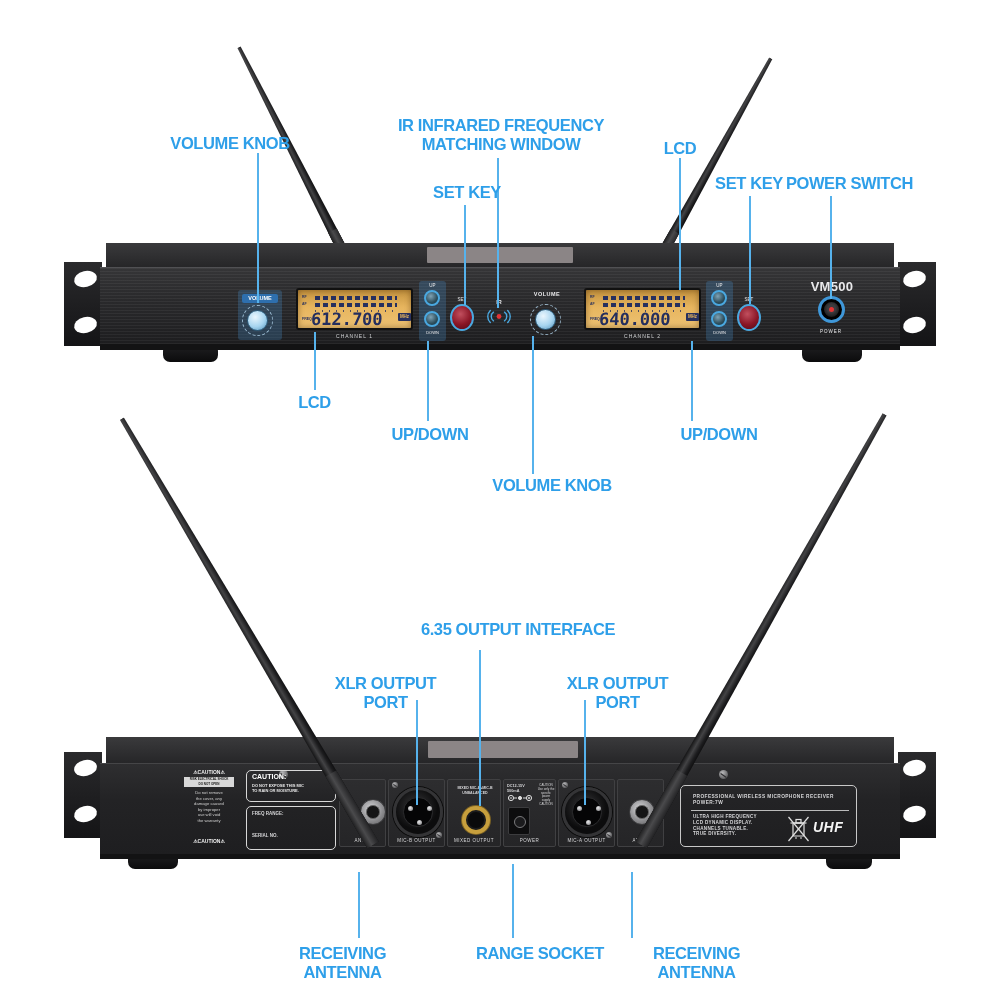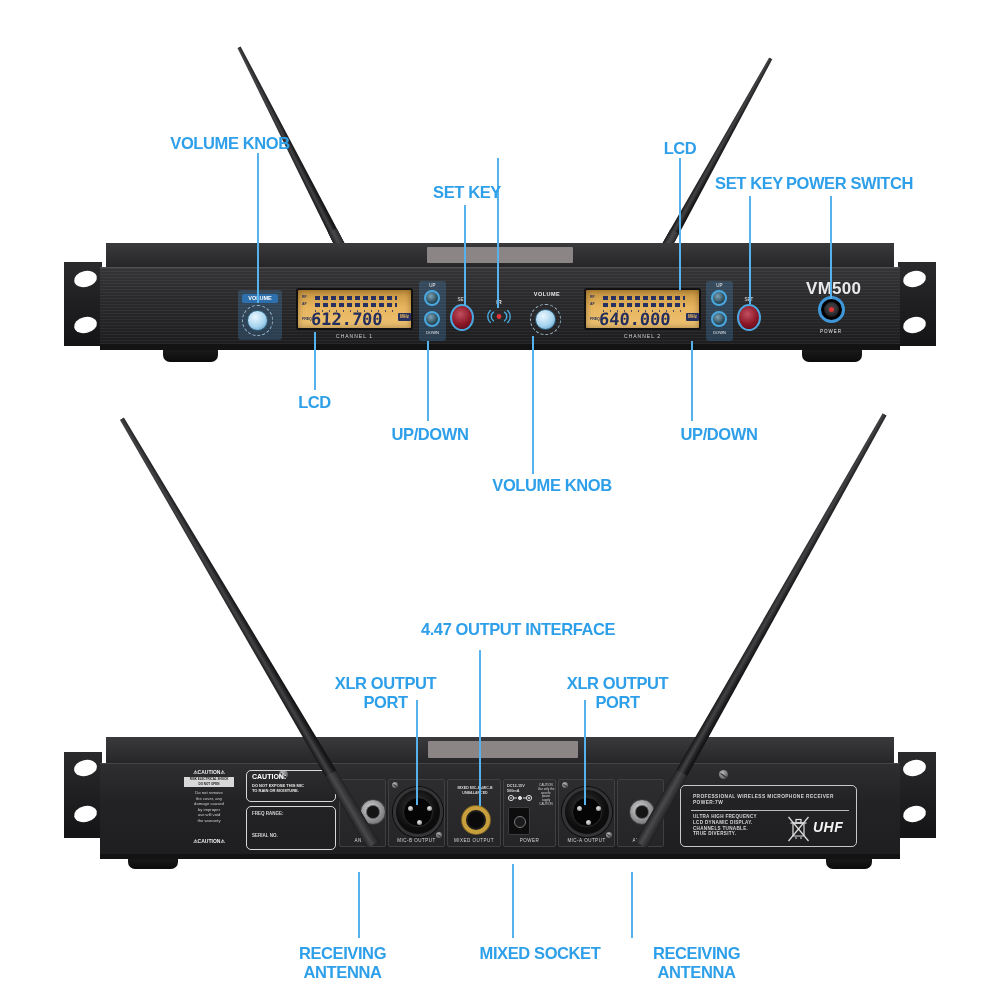--- a/index.html
+++ b/index.html
@@ -170,21 +170,21 @@
     <div class="ch-label" style="left:584px;top:333px;width:117px">CHANNEL 2</div>
 
     <div class="blueplate" style="left:706px;top:281px;width:27px;height:60px"></div>
     <div class="tinytxt" style="left:706px;top:283px;width:27px;font-size:4.5px">UP</div>
     <div class="btn-blue" style="left:711px;top:290px;width:16px;height:16px"></div>
     <div class="btn-blue" style="left:711px;top:311px;width:16px;height:16px"></div>
     <div class="tinytxt" style="left:706px;top:330px;width:27px;font-size:4px">DOWN</div>
     <div class="tinytxt" style="left:737px;top:297px;width:24px;font-size:4.5px">SET</div>
     <div class="btn-red" style="left:737px;top:304px;width:24px;height:27px"></div>
 
-    <div class="tinytxt" style="left:806px;top:279px;width:52px;font-size:17px;font-weight:700;letter-spacing:.3px">VM500</div>
+    <div class="tinytxt" style="left:806px;top:279px;width:52px;font-size:13px;font-weight:700;letter-spacing:.3px">VM500</div>
     <div class="power-btn" style="left:818px;top:296px;width:27px;height:27px"></div>
     <div class="tinytxt" style="left:803px;top:329px;width:56px;font-size:4.5px;letter-spacing:1px">POWER</div>
   </div>
 
   <div class="layer">
     <div class="ear" style="left:64px;top:752px;width:38px;height:86px">
       <div class="hole" style="left:10px;top:8px"></div>
       <div class="hole" style="left:10px;top:54px"></div>
     </div>
     <div class="ear" style="left:898px;top:752px;width:38px;height:86px">
@@ -326,29 +326,30 @@
     <div class="co-line" style="left:479px;top:650px;height:156px"></div>
     <div class="co-line" style="left:416px;top:700px;height:105px"></div>
     <div class="co-line" style="left:584px;top:700px;height:105px"></div>
     <div class="co-line" style="left:358px;top:872px;height:66px"></div>
     <div class="co-line" style="left:512px;top:864px;height:74px"></div>
     <div class="co-line" style="left:631px;top:872px;height:66px"></div>
   </div>
 
   <div class="layer" style="z-index:6">
     <div class="co-label" style="left:130px;top:134px;width:200px">VOLUME KNOB</div>
+    <div class="co-label" style="left:395px;top:116px;width:212px">IR INFRARED FREQUENCY MATCHING WINDOW</div>
     <div class="co-label" style="left:417px;top:183px;width:100px">SET KEY</div>
     <div class="co-label" style="left:645px;top:139px;width:70px">LCD</div>
     <div class="co-label" style="left:699px;top:174px;width:100px">SET KEY</div>
     <div class="co-label" style="left:782px;top:174px;width:135px">POWER SWITCH</div>
     <div class="co-label" style="left:282px;top:393px;width:65px">LCD</div>
     <div class="co-label" style="left:380px;top:425px;width:100px">UP/DOWN</div>
     <div class="co-label" style="left:452px;top:476px;width:200px">VOLUME KNOB</div>
     <div class="co-label" style="left:669px;top:425px;width:100px">UP/DOWN</div>
-    <div class="co-label" style="left:408px;top:620px;width:220px">4.47 OUTPUT INTERFACE</div>
+    <div class="co-label" style="left:408px;top:620px;width:220px">6.35 OUTPUT INTERFACE</div>
     <div class="co-label" style="left:313px;top:674px;width:145px">XLR OUTPUT PORT</div>
     <div class="co-label" style="left:545px;top:674px;width:145px">XLR OUTPUT PORT</div>
     <div class="co-label" style="left:260px;top:944px;width:165px">RECEIVING ANTENNA</div>
-    <div class="co-label" style="left:470px;top:944px;width:140px">MIXED SOCKET</div>
+    <div class="co-label" style="left:470px;top:944px;width:140px">RANGE SOCKET</div>
     <div class="co-label" style="left:614px;top:944px;width:165px">RECEIVING ANTENNA</div>
   </div>
 
 </div>
 
 </body></html>

